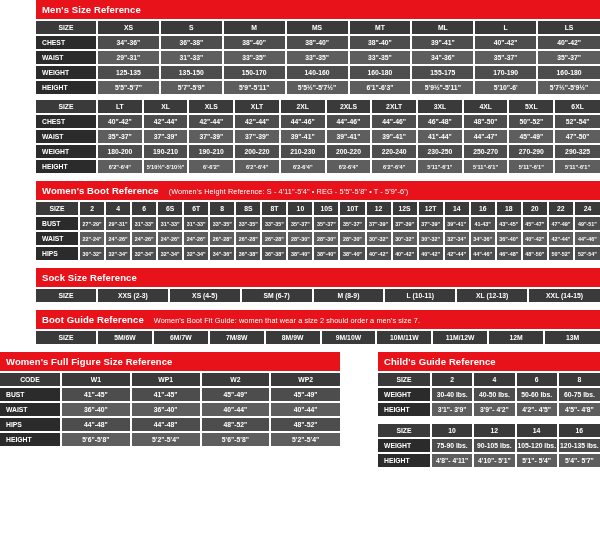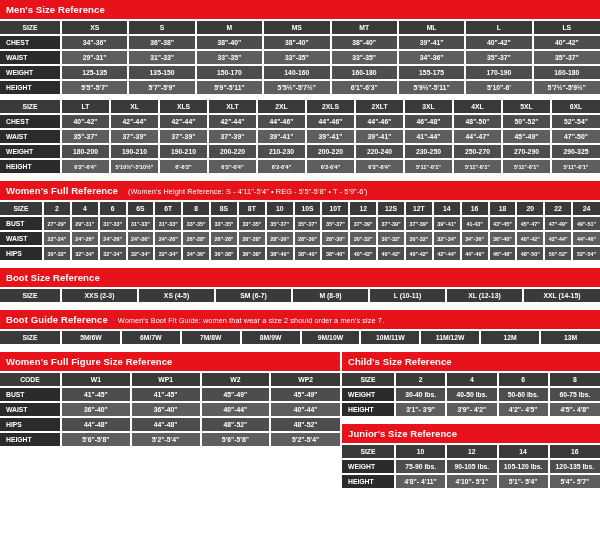--- a/index.html
+++ b/index.html
@@ -5,21 +5,21 @@
   html,body{margin:0;padding:0;}
   body{
     width:600px;height:550px;
     background:#ffffff;
     font-family:"Liberation Sans", sans-serif;
     font-size:7px;
     color:#ffffff;
     overflow:hidden;
   }
   .page{position:relative;width:600px;height:550px;}
-  .section{margin:0 0 0 0;}
+  .section{margin:0 0 0 0;padding-left:36px;}
   .sec-title{
     background:#e8121a;
     color:#ffffff;
     font-weight:bold;
     font-size:9.5px;
     padding:4px 6px 4px 6px;
     border-bottom:2px solid #ffffff;
     letter-spacing:0.1px;
   }
   .sec-title .sub{
@@ -191,21 +191,21 @@
         <td class="cell-l" style="font-size:5.6px">5'11"-6'1"</td>
       </tr>
     </tbody>
       </table>
   </div>
 
   <div class="spacer"></div>
 
   <div class="section">
     <div class="sec-title">
-      <span>Women's Full Reference</span><span class="sub">(Women's Height Reference: S - 4'11"-5'4"  •  REG - 5'5"-5'8"  •  T - 5'9"-6')</span>
+      <span>Women's Boot Reference</span><span class="sub">(Women's Height Reference: S - 4'11"-5'4"  •  REG - 5'5"-5'8"  •  T - 5'9"-6')</span>
     </div>
     <table>
       <tbody>
           <tr>
         <th class="hdr" style="width:40px">SIZE</th>
         <th class="hdr">2</th>
         <th class="hdr">4</th>
         <th class="hdr">6</th>
         <th class="hdr">6S</th>
         <th class="hdr">6T</th>
@@ -294,21 +294,21 @@
         <td class="cell-d" style="font-size:5.4px">50"-52"</td>
         <td class="cell-d" style="font-size:5.4px">52"-54"</td>
       </tr>
     </tbody>
       </table>
   </div>
 
   <div class="spacer"></div>
 
   <div class="section">
-    <div class="sec-title">Boot Size Reference</div>
+    <div class="sec-title">Sock Size Reference</div>
     <table>
       <tbody>
           <tr>
         <th class="hdr" style="width:58px">SIZE</th>
         <th class="hdr">XXS (2-3)</th>
         <th class="hdr">XS (4-5)</th>
         <th class="hdr">SM (6-7)</th>
         <th class="hdr">M (8-9)</th>
         <th class="hdr">L (10-11)</th>
         <th class="hdr">XL (12-13)</th>
@@ -384,21 +384,21 @@
           <td class="cell-l">5'2"-5'4"</td>
           <td class="cell-l">5'6"-5'8"</td>
           <td class="cell-l">5'2"-5'4"</td>
         </tr>
       </tbody>
         </table>
     </div>
 
     <div class="col col-right">
       <div class="section">
-        <div class="sec-title">Child's Size Reference</div>
+        <div class="sec-title">Child's Guide Reference</div>
         <table>
           <tbody>
               <tr>
             <th class="hdr" style="width:50px">SIZE</th>
             <th class="hdr">2</th>
             <th class="hdr">4</th>
             <th class="hdr">6</th>
             <th class="hdr">8</th>
           </tr>
           <tr>
@@ -415,21 +415,20 @@
             <td class="cell-l">4'2"- 4'5"</td>
             <td class="cell-l">4'5"- 4'8"</td>
           </tr>
         </tbody>
           </table>
       </div>
 
       <div class="spacer"></div>
 
       <div class="section">
-        <div class="sec-title">Junior's Size Reference</div>
         <table>
           <tbody>
               <tr>
             <th class="hdr" style="width:50px">SIZE</th>
             <th class="hdr">10</th>
             <th class="hdr">12</th>
             <th class="hdr">14</th>
             <th class="hdr">16</th>
           </tr>
           <tr>

